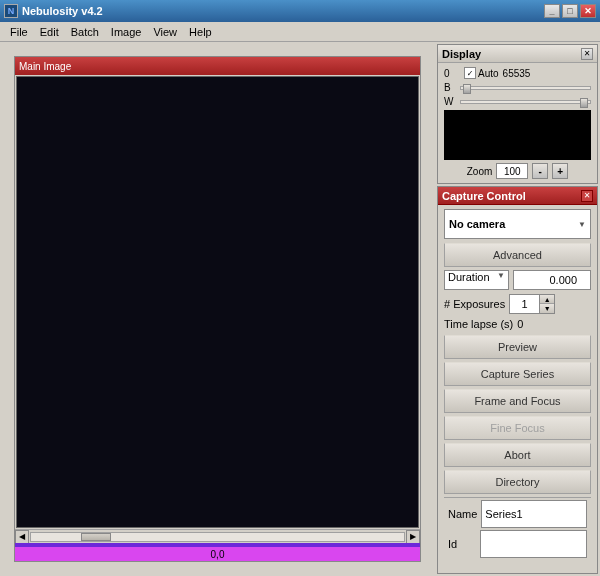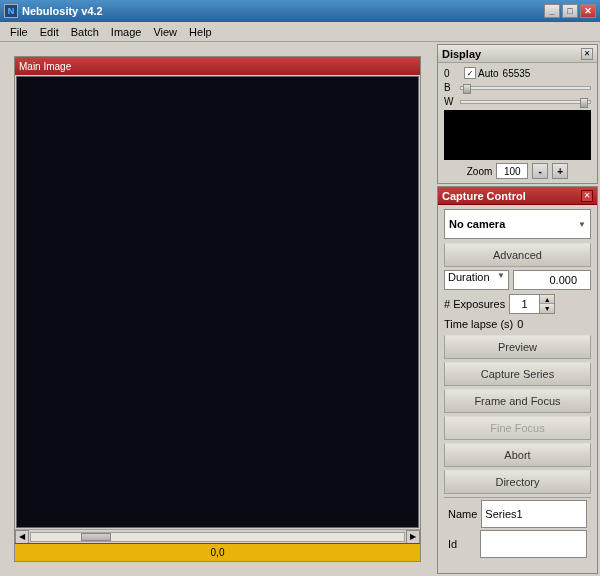--- a/index.html
+++ b/index.html
@@ -141,25 +141,25 @@
     }
     .scroll-thumb {
       width: 30px;
       height: 8px;
       background: linear-gradient(to bottom, #d4d0c8, #b8b4ac);
       border: 1px solid #888;
       margin-left: 50px;
     }
     .status-bar {
       height: 18px;
-      background: #eab308;
-      display: flex;
-      align-items: center;
-      justify-content: center;
-      border-top: 1px solid #6d28d9;
+      background: #d946ef;
+      display: flex;
+      align-items: center;
+      justify-content: center;
+      border-top: 4px solid #6d28d9;
       font-size: 10px;
     }
 
     
     .right-panel {
       width: 165px;
       display: flex;
       flex-direction: column;
       gap: 2px;
       padding: 2px;

